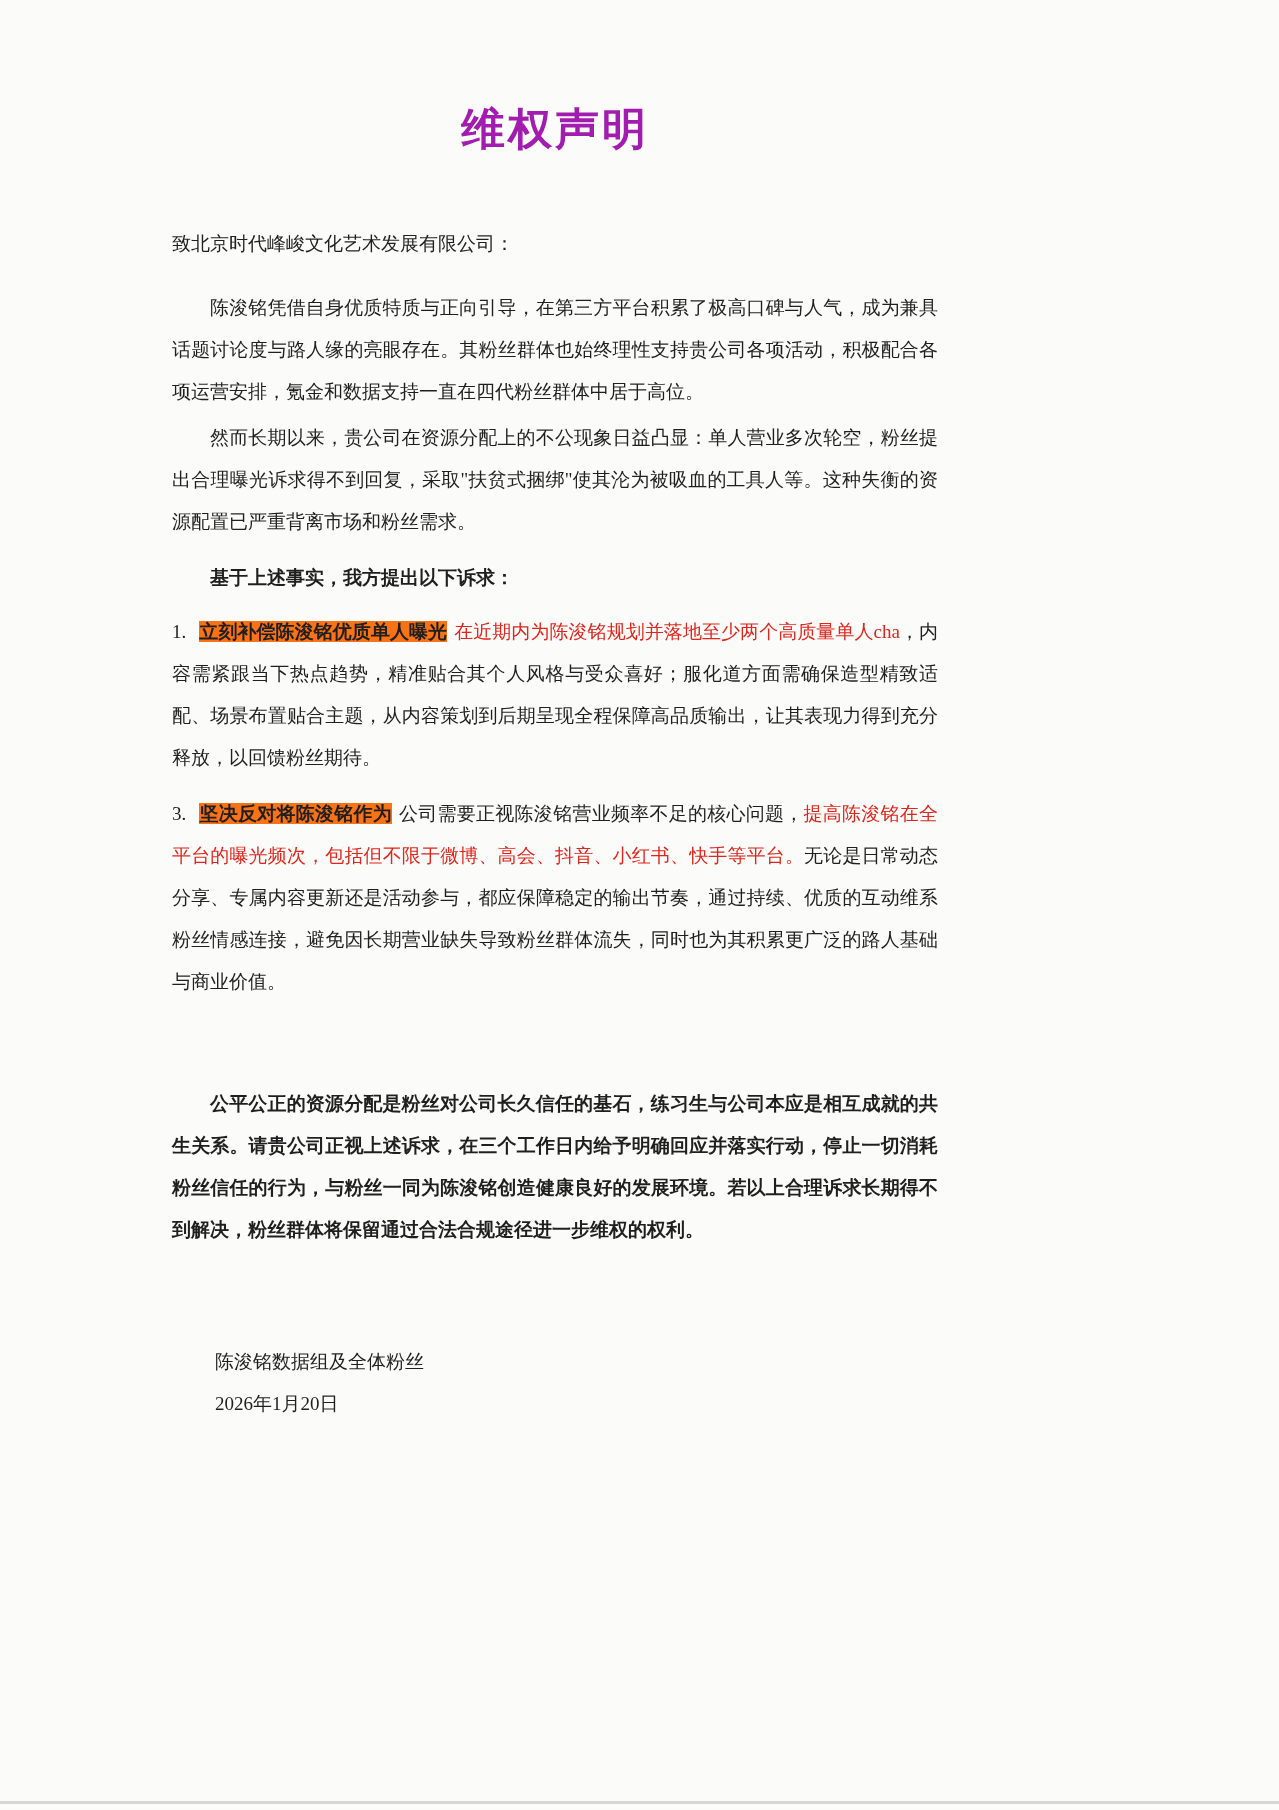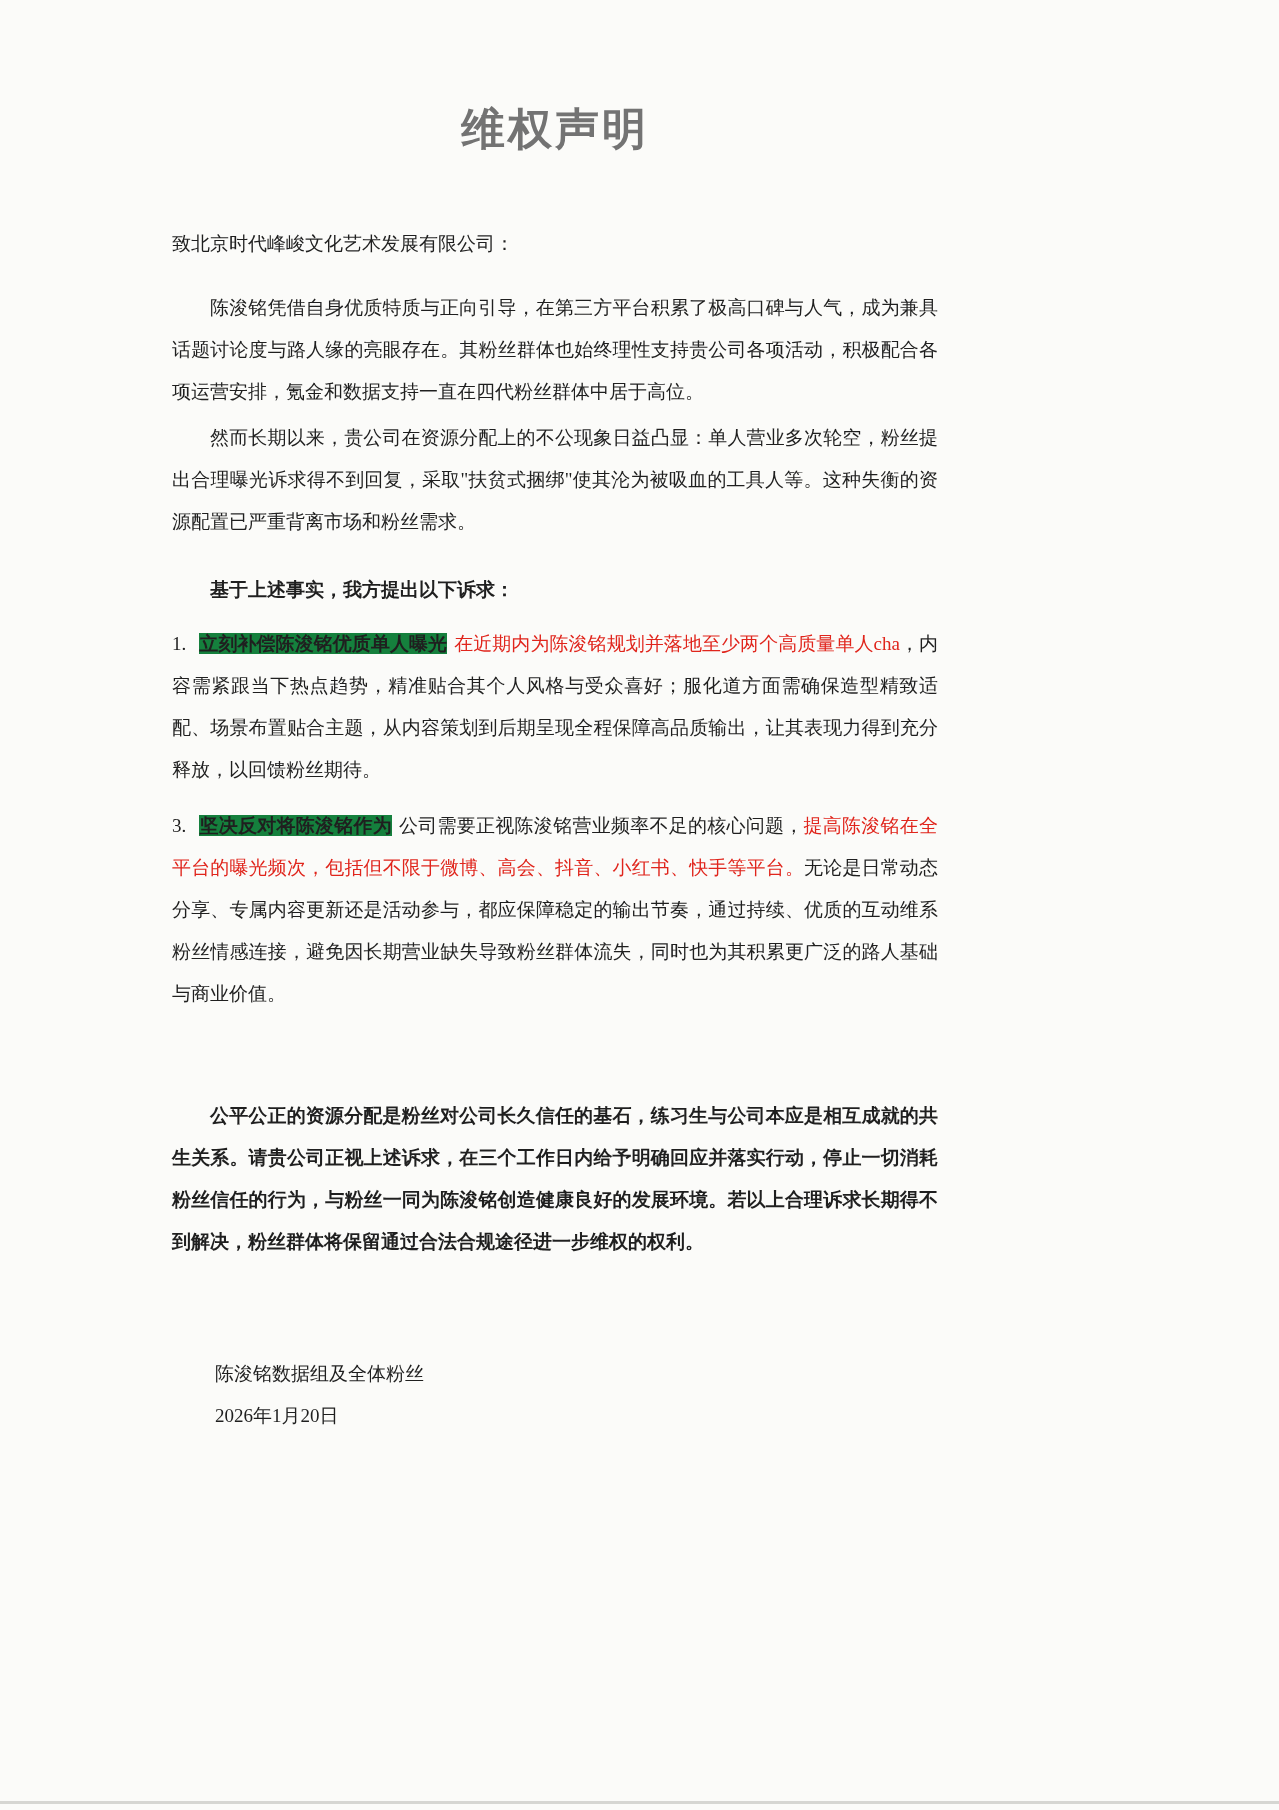--- a/index.html
+++ b/index.html
@@ -16,39 +16,39 @@
   .page {
     padding: 100px 341px 0 172px;
     width: 1279px;
   }
   .title {
     font-size: 44px;
     font-weight: 700;
     text-align: center;
     margin: 0 0 64px 0;
     letter-spacing: 3px;
-    color: #737373;
+    color: #a21caf;
   }
   p {
     margin: 0 0 4px 0;
     font-size: 19px;
     line-height: 42px;
     text-align: justify;
   }
   .salutation { margin-bottom: 22px; }
   .indent { text-indent: 2em; }
   .demands-intro {
     font-weight: 700;
-    margin-top: 26px;
+    margin-top: 14px;
     margin-bottom: 12px;
   }
   .demand { margin-bottom: 14px; }
   .num { margin-right: 13px; }
   .hl {
-    background: #15803d;
+    background: #f97316;
     font-weight: 700;
     margin-right: 7px;
   }
   .red { color: #e0251c; }
   .closing {
     font-weight: 700;
     margin-top: 80px;
   }
   .signature-block {
     margin-top: 90px;

